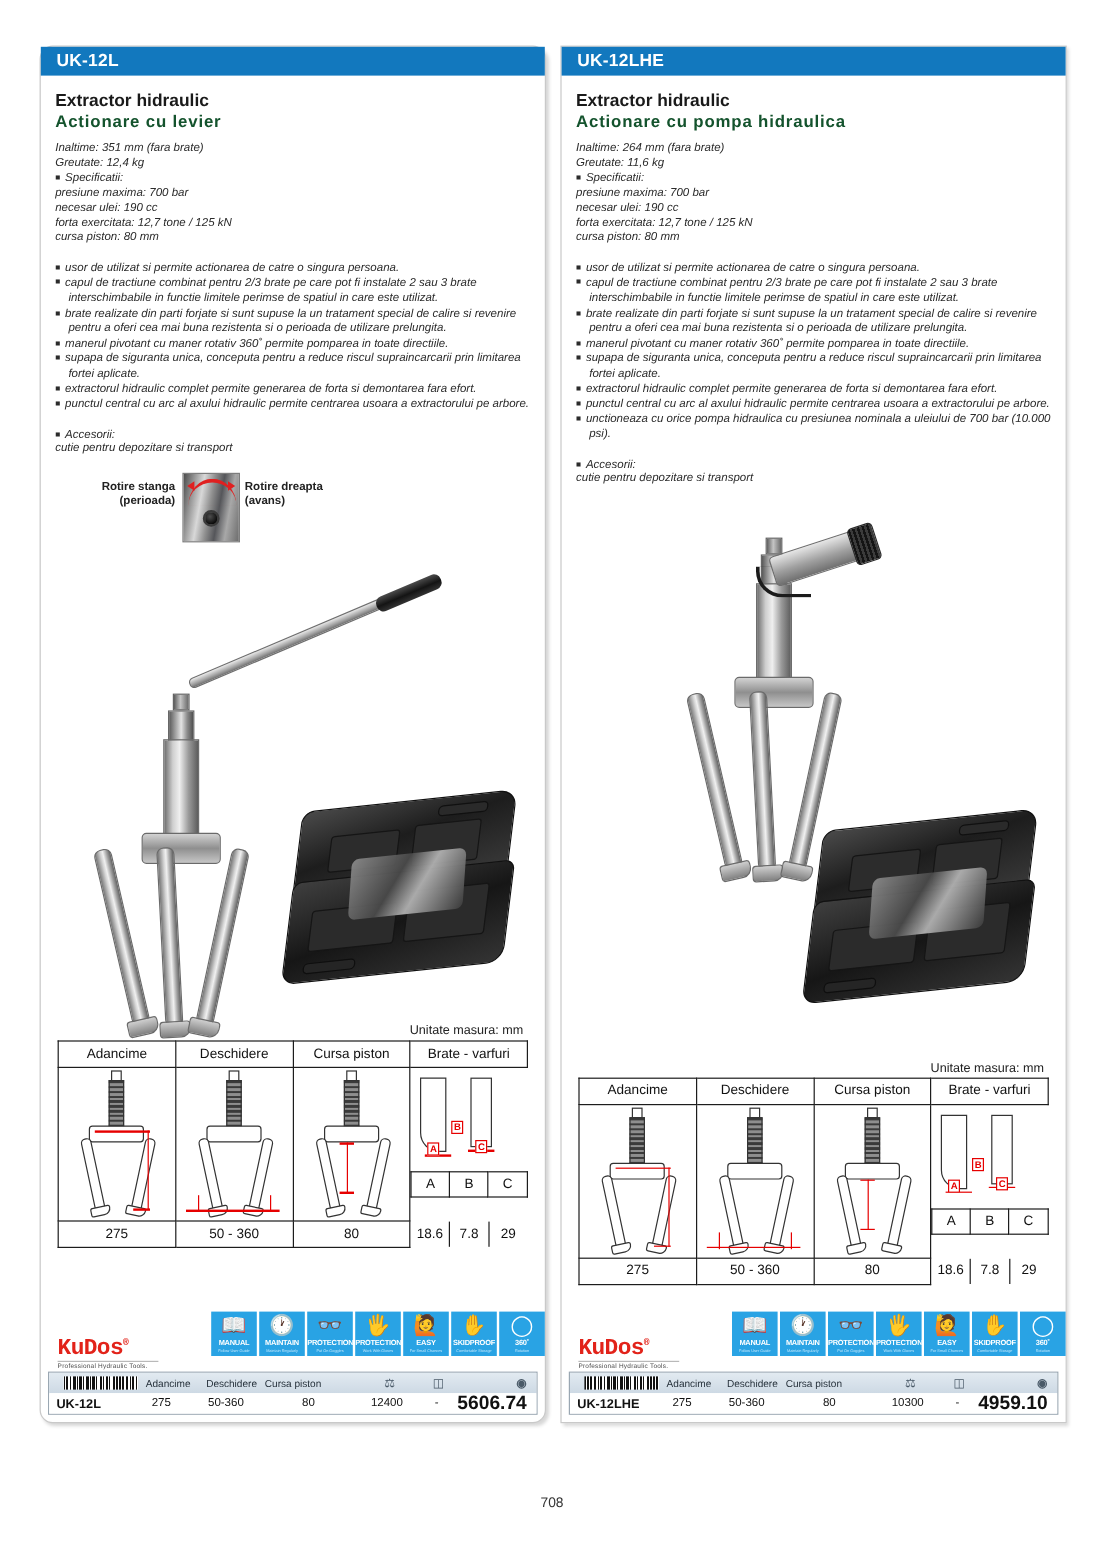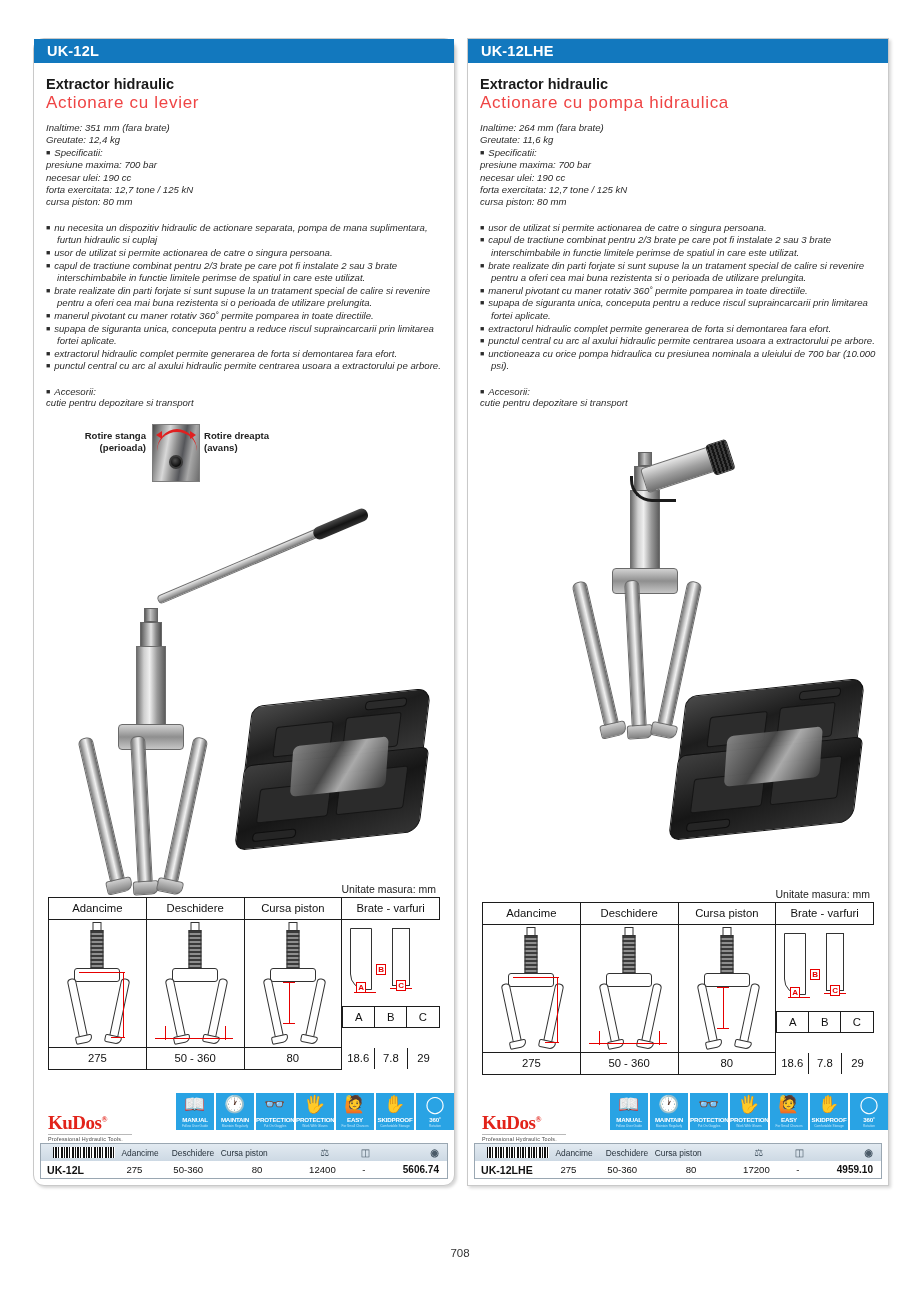--- a/index.html
+++ b/index.html
@@ -41,23 +41,23 @@
 
   .panel-body { padding: 10px 12px 0 12px; }
 
   .prod-title {
     font-size: 14.5px;
     font-weight: bold;
     color: #1a1a1a;
     margin: 3px 0 1px 0;
   }
   .prod-sub {
-    font-size: 17px;
-    font-weight: normal;
-    color: #ef4444;
+    font-size: 14px;
+    font-weight: bold;
+    color: #14532d;
     letter-spacing: .7px;
     margin-bottom: 9px;
   }
 
   .spec-line {
     font-size: 9.6px;
     font-style: italic;
     color: #2b2b2b;
     line-height: 12.4px;
     white-space: nowrap;
@@ -336,21 +336,21 @@
   
   .strip {
     position: absolute; left: 0; right: 0; bottom: 52px;
     height: 44px;
     display: flex; align-items: center;
   }
   .kudos { margin-left: 14px; width: 96px; }
   .kudos .word {
     font-size: 19px; font-weight: bold; color: #e2231a;
     letter-spacing: -.5px; line-height: 20px; position: relative;
-    font-family: Liberation Serif, serif;
+    font-family: Liberation Mono, monospace;
     margin-top: 30px;
   }
   .kudos .word .reg { font-size: 8px; vertical-align: super; }
   .kudos .tag {
     font-size: 5.4px; color: #4b4b4b; letter-spacing: .2px;
     border-top: 1px solid #b9b9b9; padding-top: 1px; margin-top: 1px;
   }
   .badges { display: flex; gap: 2px; margin-left: 44px; }
   .badge {
     width: 38px; height: 37px; background: #29a3e4;
@@ -388,21 +388,21 @@
     background: #ffffff;
     font-size: 9.6px; color: #111;
   }
   .c-code  { width: 76px; padding-left: 6px; font-weight: bold; font-size: 10.6px; }
   .c-a     { width: 58px; text-align: center; }
   .c-b     { width: 64px; text-align: center; }
   .c-c     { width: 92px; text-align: left; }
   .c-spacer{ flex: 1; }
   .c-w     { width: 56px; text-align: center; }
   .c-p     { width: 38px; text-align: center; }
-  .c-pr    { width: 74px; text-align: right; padding-right: 8px; font-weight: bold; font-size: 10px; }
+  .c-pr    { width: 74px; text-align: right; padding-right: 8px; font-weight: bold; font-size: 16px; }
   .barcode {
     width: 62px; height: 11px; margin-left: 6px;
     background: repeating-linear-gradient(90deg,
       #111 0 1px, #fff 1px 2px, #111 2px 4px, #fff 4px 5px,
       #111 5px 6px, #fff 6px 8px, #111 8px 10px, #fff 10px 11px);
   }
   .ic { font-size: 10px; color: #4a5a68; }
 
   .pagenum {
     position: absolute; left: 0; right: 0; bottom: 42px;
@@ -424,21 +424,20 @@
         <div class="spec-line">Inaltime: 351 mm (fara brate)</div>
         <div class="spec-line">Greutate: 12,4 kg</div>
         <div class="spec-line bulleted">Specificatii:</div>
         <div class="spec-line">presiune maxima: 700 bar</div>
         <div class="spec-line">necesar ulei: 190 cc</div>
         <div class="spec-line">forta exercitata: 12,7 tone / 125 kN</div>
         <div class="spec-line">cursa piston: 80 mm</div>
       </div>
 
       <div class="feature-list">
-        <div class="feature">nu necesita un dispozitiv hidraulic de actionare separata, pompa de mana suplimentara, furtun hidraulic si cuplaj</div>
         <div class="feature">usor de utilizat si permite actionarea de catre o singura persoana.</div>
         <div class="feature">capul de tractiune combinat pentru 2/3 brate pe care pot fi instalate 2 sau 3 brate interschimbabile in functie limitele perimse de spatiul in care este utilizat.</div>
         <div class="feature">brate realizate din parti forjate si sunt supuse la un tratament special de calire si revenire pentru a oferi cea mai buna rezistenta si o perioada de utilizare prelungita.</div>
         <div class="feature">manerul pivotant cu maner rotativ 360˚ permite pomparea in toate directiile.</div>
         <div class="feature">supapa de siguranta unica, conceputa pentru a reduce riscul supraincarcarii prin limitarea fortei aplicate.</div>
         <div class="feature">extractorul hidraulic complet permite generarea de forta si demontarea fara efort.</div>
         <div class="feature">punctul central cu arc al axului hidraulic permite centrarea usoara a extractorului pe arbore.</div>
       </div>
 
       <div class="acc-head">Accesorii:</div>
@@ -884,21 +883,21 @@
         <div class="c-w ic">⚖</div>
         <div class="c-p ic">◫</div>
         <div class="c-pr ic">◉</div>
       </div>
       <div class="order-row">
         <div class="c-code">UK-12LHE</div>
         <div class="c-a">275</div>
         <div class="c-b">50-360</div>
         <div class="c-c" style="text-align:center;">80</div>
         <div class="c-spacer"></div>
-        <div class="c-w">17200</div>
+        <div class="c-w">10300</div>
         <div class="c-p">-</div>
         <div class="c-pr">4959.10</div>
       </div>
     </div>
   </div>
 
   <div class="pagenum">708</div>
 </div>
 
 </body></html>

